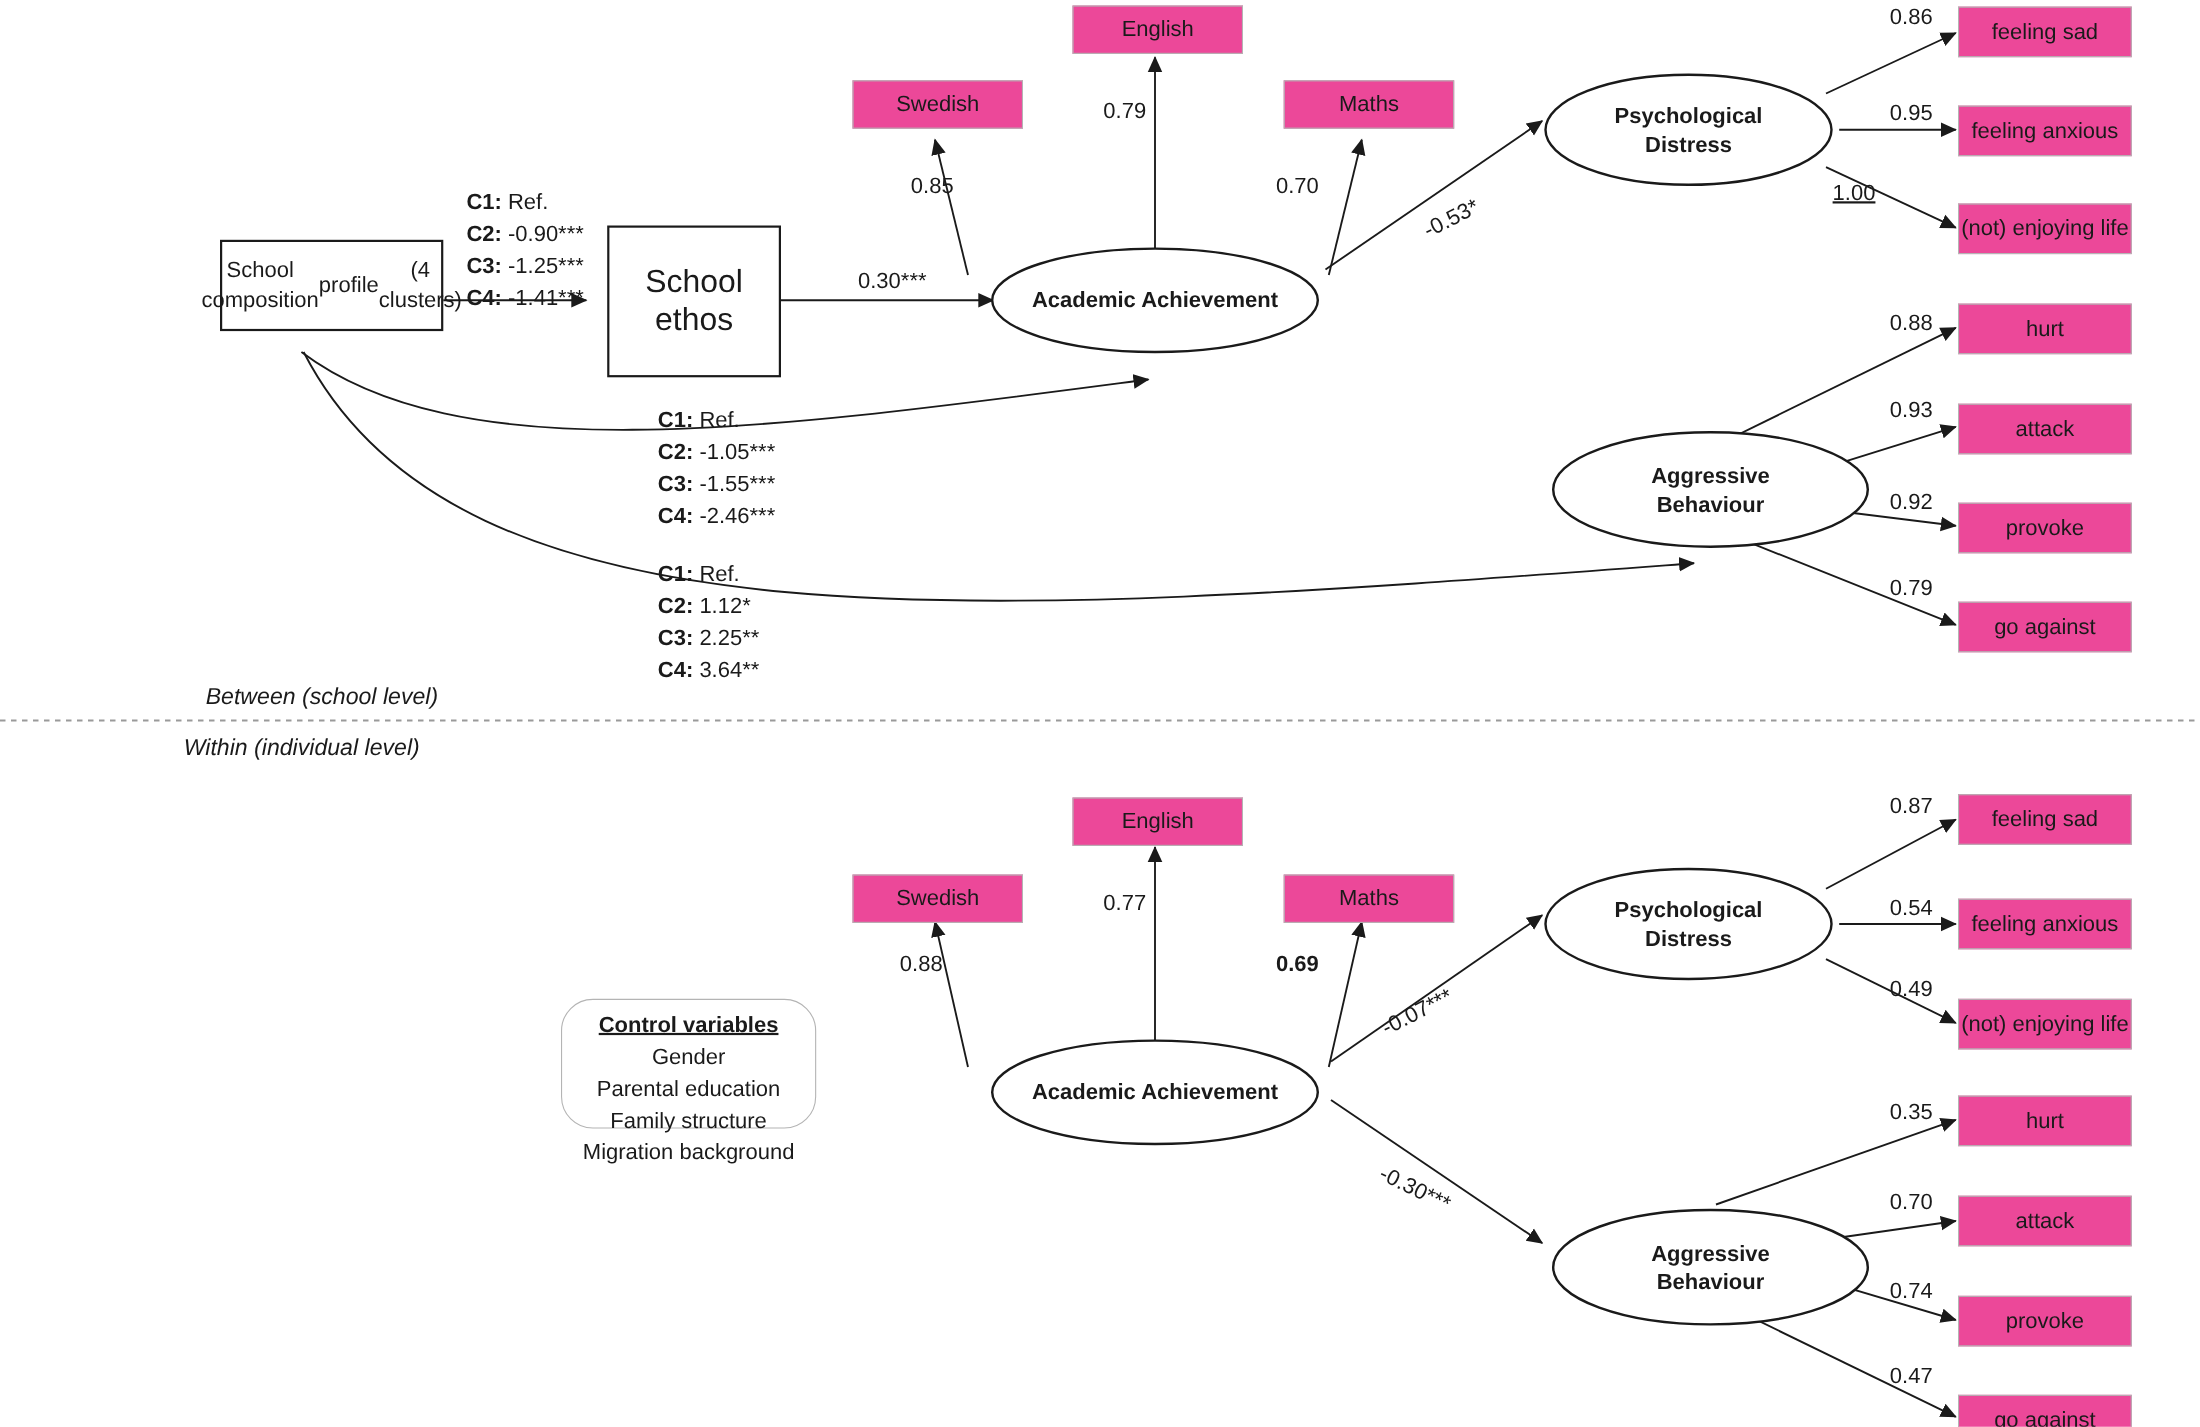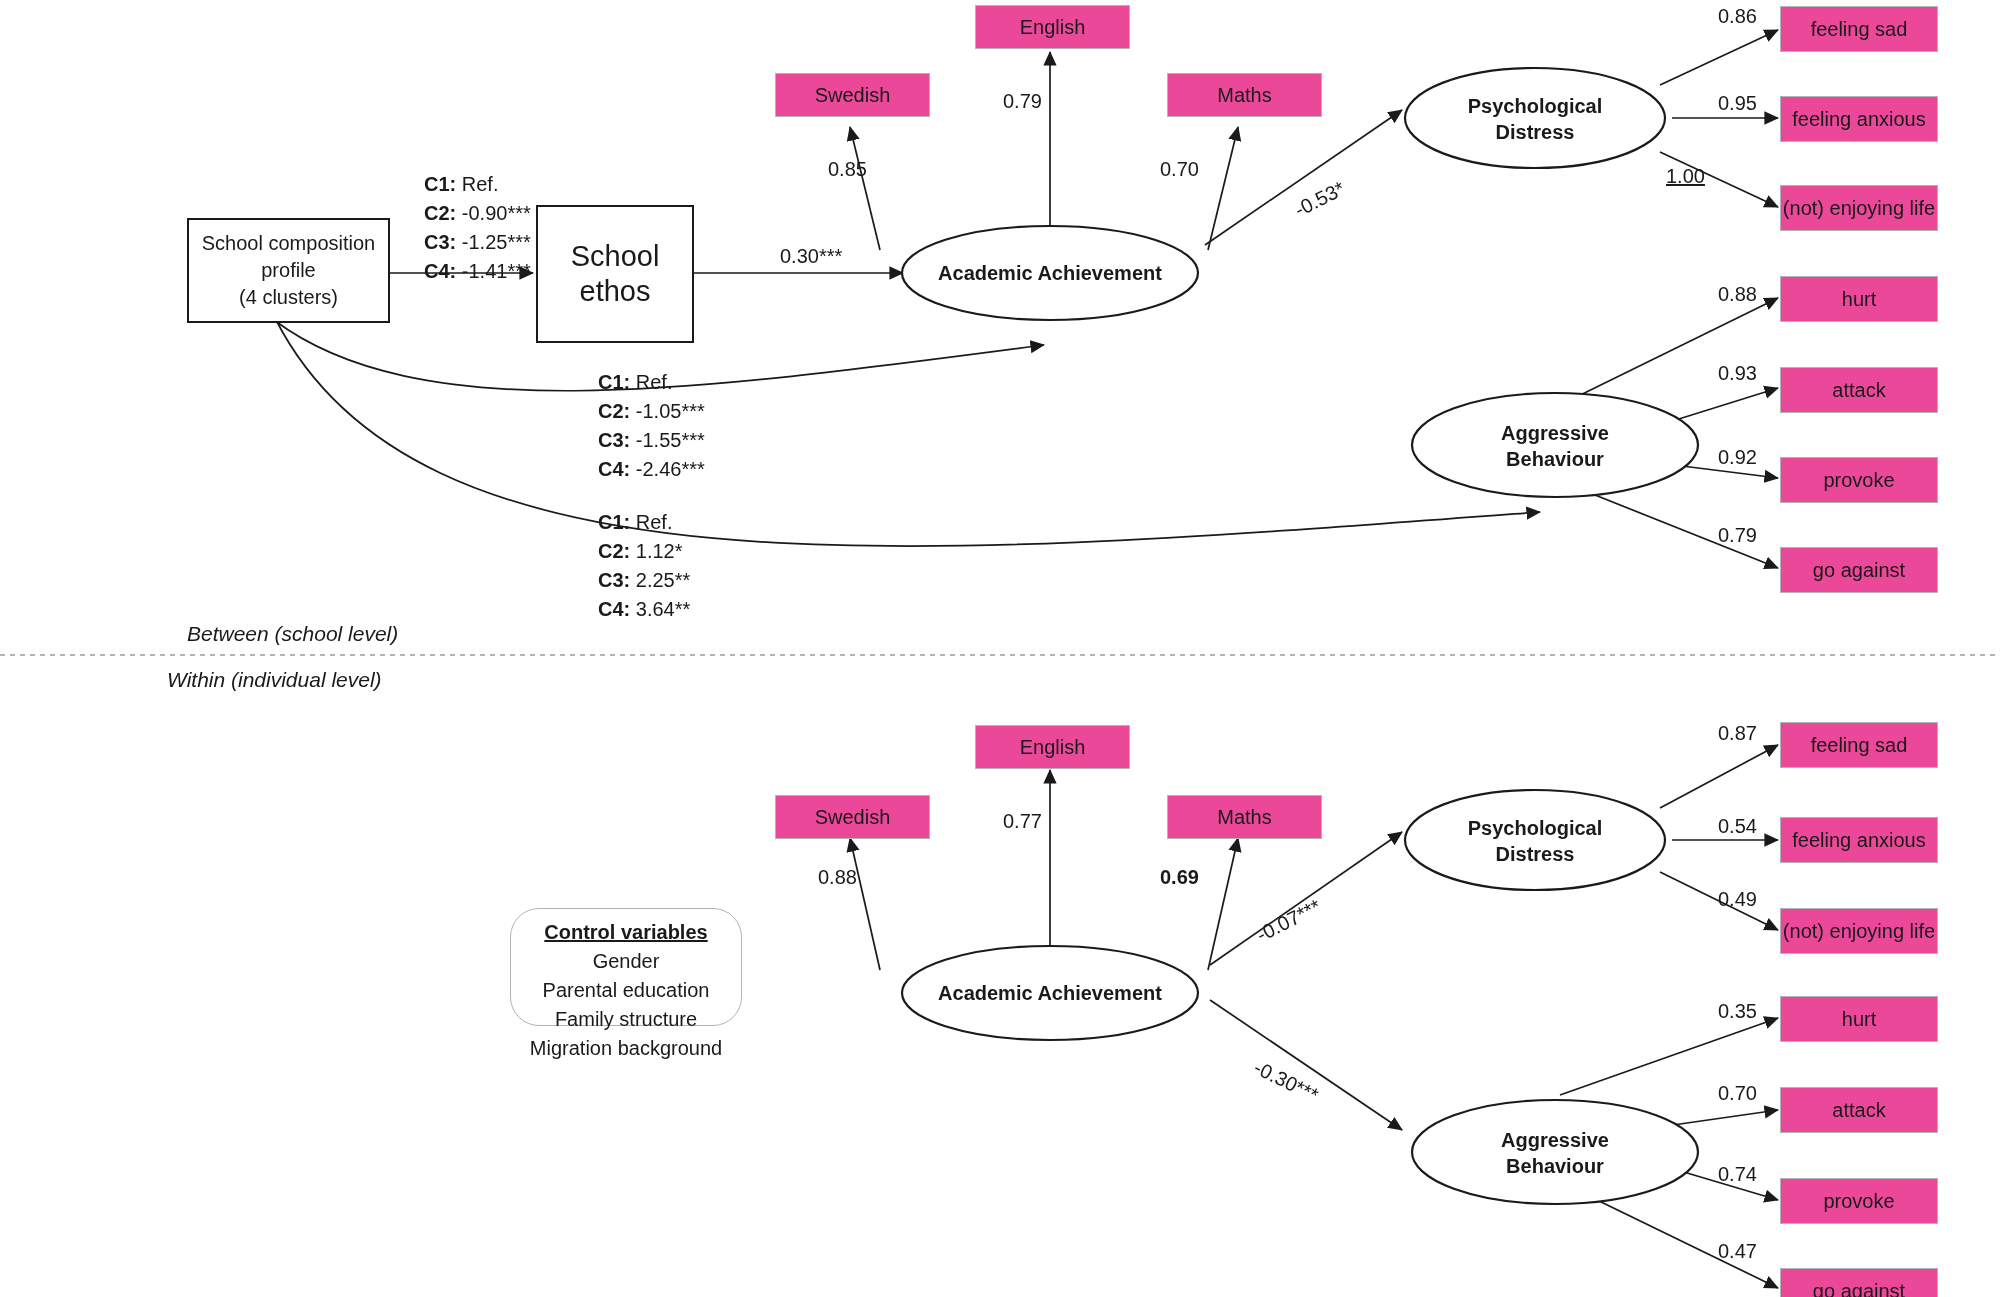--- a/index.html
+++ b/index.html
@@ -6,21 +6,21 @@
   body{width:2000px;height:1297px;position:relative;overflow:hidden;
        font-family:"Liberation Sans", sans-serif;color:#1a1a1a;}
   #canvas{position:absolute;left:0;top:0;width:2000px;height:1297px;}
   svg.layer{position:absolute;left:0;top:0;width:2000px;height:1297px;pointer-events:none;}
 
   .node{position:absolute;box-sizing:border-box;display:flex;align-items:center;
         justify-content:center;text-align:center;}
 
   .obs-box{border:1.5px solid #b4b4b4;background:#ec4899;font-size:20px;line-height:1.25;}
   .rect-strong{border:2px solid #1a1a1a;background:#fff;font-size:20px;line-height:1.35;}
-  .rect-ethos{border:2px solid #1a1a1a;background:#fff;font-size:29px;line-height:1.2;}
+  .rect-ethos{border:2px solid #1a1a1a;background:#fff;font-size:29px;line-height:1.2;margin-left:16px;}
 
   .latent-label{position:absolute;display:flex;align-items:center;justify-content:center;
                 text-align:center;font-weight:bold;font-size:20px;line-height:1.3;
                 pointer-events:none;}
 
   .coef{position:absolute;font-size:20px;white-space:nowrap;}
   .coef-rot-53{transform:rotate(-27deg);transform-origin:left center;}
   .coef-rot-07{transform:rotate(-27deg);transform-origin:left center;}
   .coef-rot-30{transform:rotate(26deg);transform-origin:left center;}
 
@@ -96,21 +96,21 @@
     <g stroke="#1a1a1a" stroke-width="2.2" fill="#ffffff">
       <ellipse cx="1050" cy="273" rx="148" ry="47"></ellipse>
       <ellipse cx="1535" cy="118" rx="130" ry="50"></ellipse>
       <ellipse cx="1555" cy="445" rx="143" ry="52"></ellipse>
       <ellipse cx="1050" cy="993" rx="148" ry="47"></ellipse>
       <ellipse cx="1535" cy="840" rx="130" ry="50"></ellipse>
       <ellipse cx="1555" cy="1152" rx="143" ry="52"></ellipse>
     </g>
   </svg>
 
-  <div class="node rect-strong" style="left:187px;top:218px;width:203px;height:105px;flex-direction:column;">
+  <div class="node rect-strong" style="left:200px;top:218px;width:203px;height:83px;flex-direction:row;">
     <span>School composition</span>
     <span>profile</span>
     <span>(4 clusters)</span>
   </div>
 
   <div class="node rect-ethos" style="left:536px;top:205px;width:158px;height:138px;flex-direction:column;">
     <span>School</span>
     <span>ethos</span>
   </div>
 

